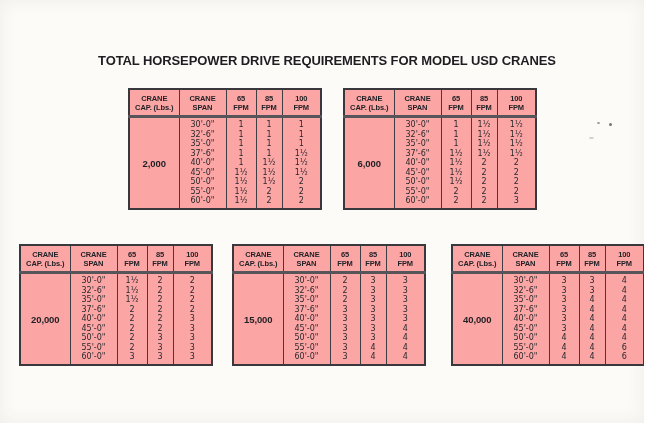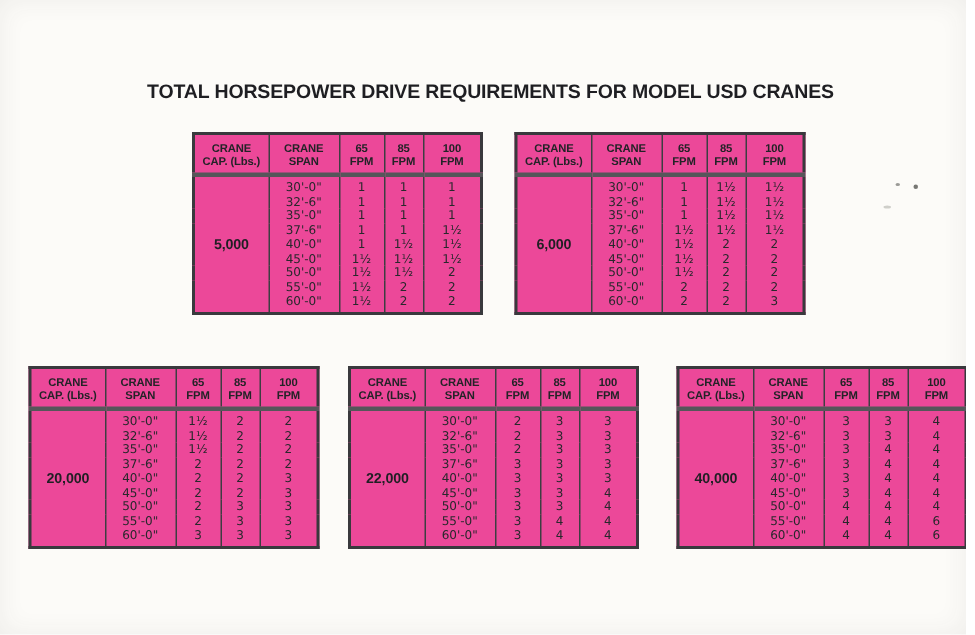--- a/index.html
+++ b/index.html
@@ -25,21 +25,21 @@
     font-weight: bold;
     letter-spacing: -0.1px;
     color: #1e1e22;
   }
 
   table.hp {
     position: absolute;
     width: 192px;
     border-collapse: collapse;
     table-layout: fixed;
-    background: #ec4899;
+    background: #fca5a5;
     border: 2px solid #39393d;
   }
   #t0 { left: 128px; top: 88px; }
   #t1 { left: 343px; top: 88px; }
   #t2 { left: 19px;  top: 244px; }
   #t3 { left: 232px; top: 244px; }
   #t4 { left: 451px; top: 244px; }
 
   table.hp th {
     font-size: 7.5px;
@@ -109,21 +109,21 @@
         <th>65
 FPM</th>
         <th>85
 FPM</th>
         <th>100
 FPM</th>
       </tr>
     </thead>
     <tbody>
         <tr>
-          <td rowspan="9" class="cap">5,000</td>
+          <td rowspan="9" class="cap">2,000</td>
           <td>30'-0"</td>
           <td>1</td>
           <td>1</td>
           <td>1</td>
         </tr>
         <tr>
           <td>32'-6"</td>
           <td>1</td>
           <td>1</td>
           <td>1</td>
@@ -352,21 +352,21 @@
         <th>65
 FPM</th>
         <th>85
 FPM</th>
         <th>100
 FPM</th>
       </tr>
     </thead>
     <tbody>
         <tr>
-          <td rowspan="9" class="cap">22,000</td>
+          <td rowspan="9" class="cap">15,000</td>
           <td>30'-0"</td>
           <td>2</td>
           <td>3</td>
           <td>3</td>
         </tr>
         <tr>
           <td>32'-6"</td>
           <td>2</td>
           <td>3</td>
           <td>3</td>

